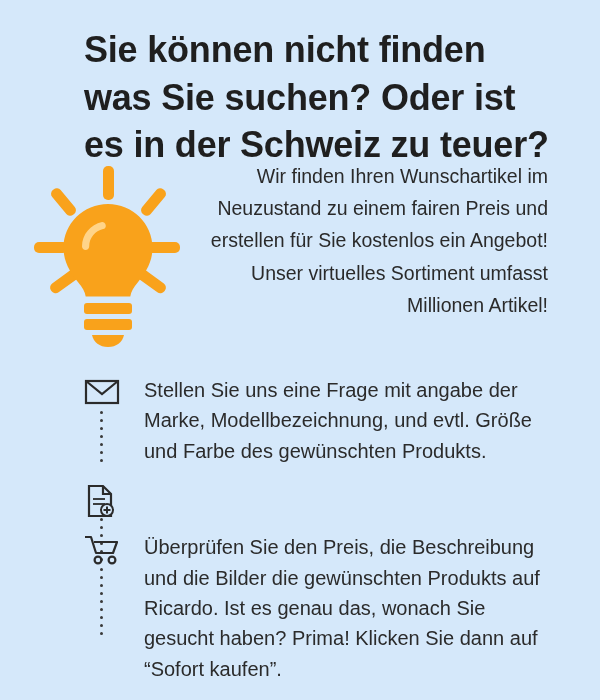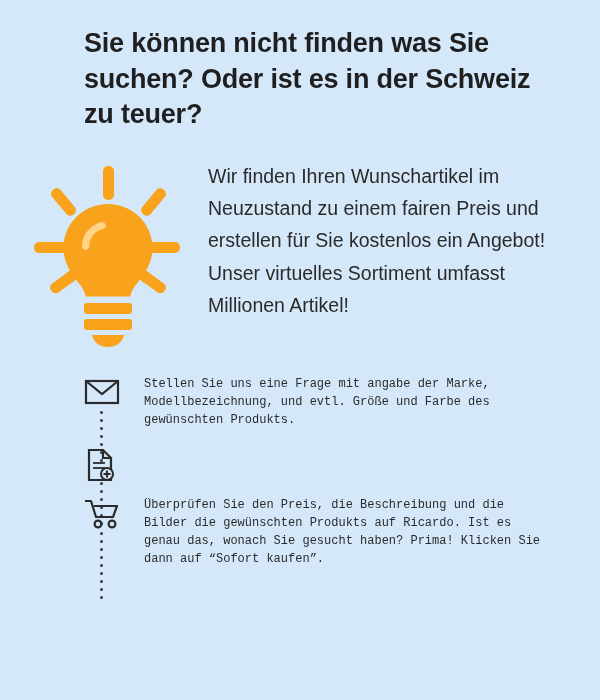--- a/index.html
+++ b/index.html
@@ -20,21 +20,21 @@
     height: 700px;
     box-sizing: border-box;
   }
 
   
   .headline {
     position: absolute;
     left: 84px;
     top: 26px;
     width: 470px;
-    font-size: 27px;
+    font-size: 36px;
     line-height: 1.32;
     font-weight: bold;
     color: #1f1f1f;
     letter-spacing: -0.2px;
   }
 
   
   .hero {
     position: absolute;
     left: 0;
@@ -52,21 +52,21 @@
   .bulb-svg {
     display: block;
   }
   .hero-text {
     position: absolute;
     left: 208px;
     top: 8px;
     width: 340px;
     font-size: 19.5px;
     line-height: 1.65;
-    text-align: left;
+    text-align: right;
     color: #2a2a2a;
   }
 
   
   .steps {
     position: absolute;
     left: 84px;
     top: 375px;
     width: 470px;
   }
@@ -90,26 +90,25 @@
     width: 52px;
     min-width: 52px;
     height: 34px;
     display: flex;
     align-items: flex-start;
     justify-content: flex-start;
     padding-top: 2px;
     box-sizing: border-box;
   }
   .step-text {
-    font-size: 12px;
+    font-size: 20px;
     line-height: 1.52;
     color: #2b2b2b;
     padding-left: 8px;
     padding-top: 0px;
-    font-family: Liberation Mono, monospace;
   }
   
   .dots {
     position: absolute;
     left: 16px;
     width: 3px;
   }
   .dots i {
     display: block;
     width: 3px;

